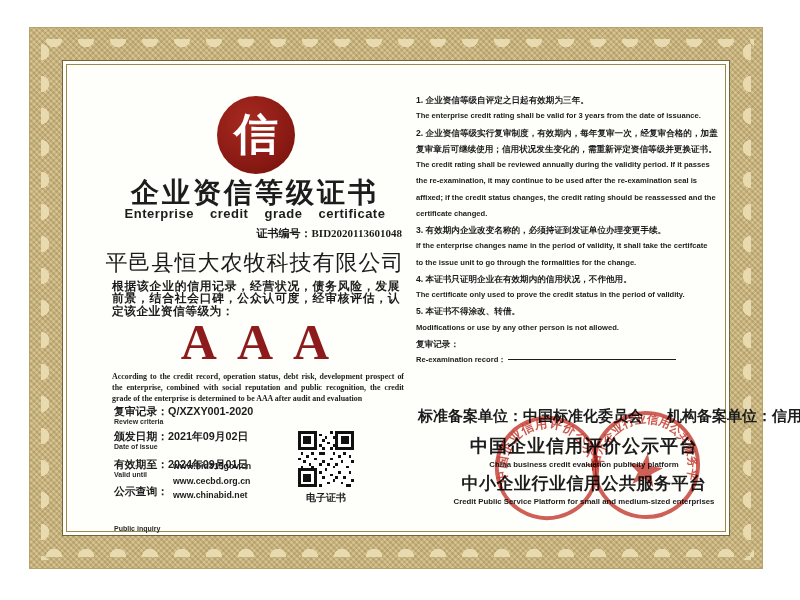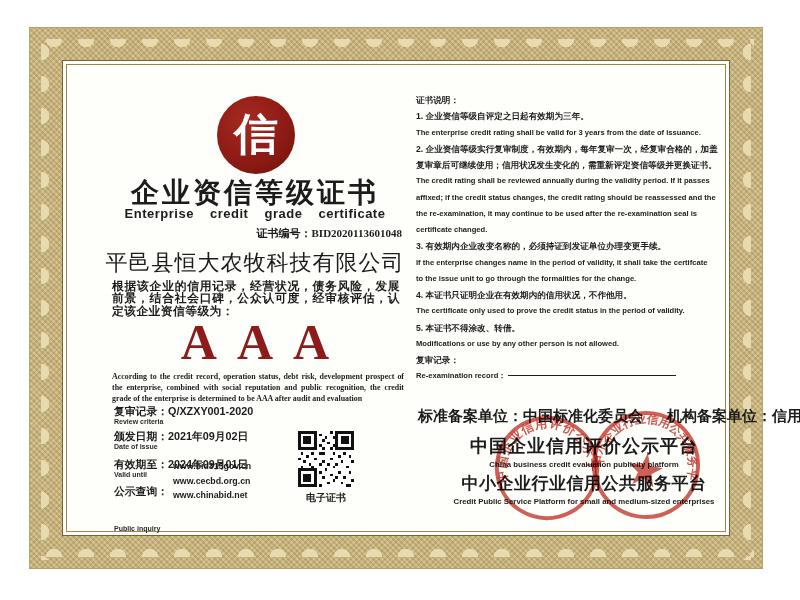--- a/index.html
+++ b/index.html
@@ -164,28 +164,27 @@
       <rect x="19" y="15" width="1" height="1"></rect>
         <rect x="20" y="18" width="1" height="1"></rect>
         <rect x="16" y="19" width="1" height="1"></rect>
       <rect x="14" y="17" width="1" height="1"></rect>
         <rect x="18" y="20" width="2" height="1"></rect>
     </g>
   </svg>
   <div class="abs qrcap">电子证书</div>
 
   <div class="abs notes">
-    <div class="nl zh">证书说明：</div>
     <div class="nl zh">1. 企业资信等级自评定之日起有效期为三年。</div>
     <div class="nl en">The enterprise credit rating shall be valid for 3 years from the date of issuance.</div>
     <div class="nl zh">2. 企业资信等级实行复审制度，有效期内，每年复审一次，经复审合格的，加盖</div>
     <div class="nl zh">复审章后可继续使用；信用状况发生变化的，需重新评定资信等级并更换证书。</div>
     <div class="nl en">The credit rating shall be reviewed annually during the validity period. If it passes</div>
+    <div class="nl en">the re-examination, it may continue to be used after the re-examination seal is</div>
     <div class="nl en">affixed; if the credit status changes, the credit rating should be reassessed and the</div>
-    <div class="nl en">the re-examination, it may continue to be used after the re-examination seal is</div>
     <div class="nl en">certificate changed.</div>
     <div class="nl zh">3. 有效期内企业改变名称的，必须持证到发证单位办理变更手续。</div>
     <div class="nl en">If the enterprise changes name in the period of validity, it shall take the certifcate</div>
     <div class="nl en">to the issue unit to go through the formalities for the change.</div>
     <div class="nl zh">4. 本证书只证明企业在有效期内的信用状况，不作他用。</div>
     <div class="nl en">The certificate only used to prove the credit status in the period of validity.</div>
     <div class="nl zh">5. 本证书不得涂改、转借。</div>
     <div class="nl en">Modifications or use by any other person is not allowed.</div>
     <div class="nl zh">复审记录：</div>
     <div class="nl en"><span>Re-examination record：</span><span class="rule"></span></div>

